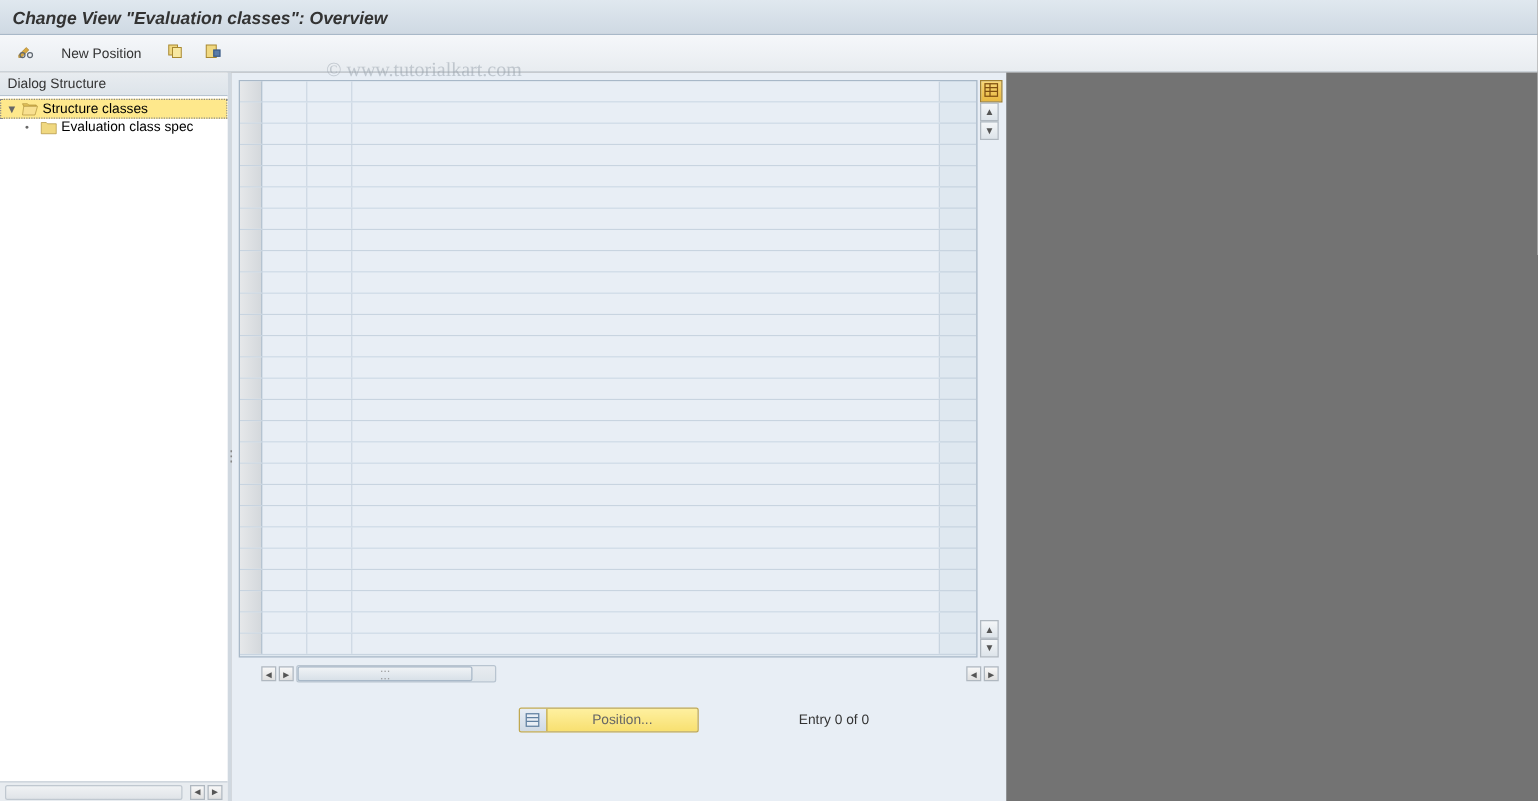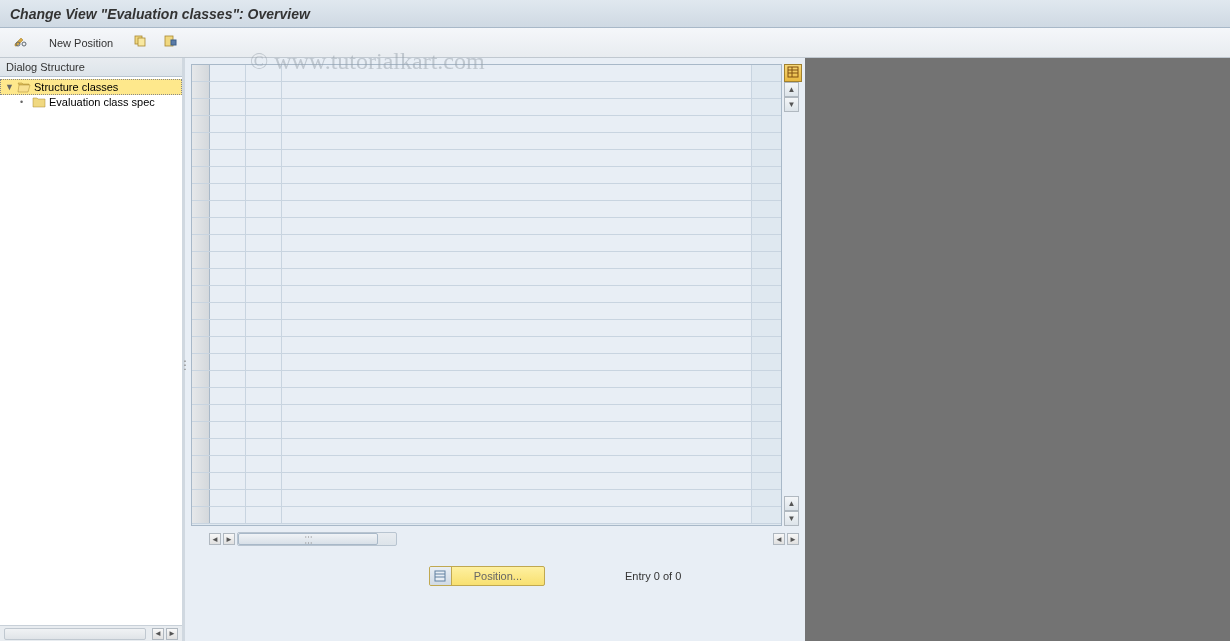--- a/index.html
+++ b/index.html
@@ -278,33 +278,33 @@
     .position-btn-icon {
       width: 22px;
       height: 100%;
       background: linear-gradient(#e8eef5, #d0dae5);
       border-right: 1px solid #c0a850;
       display: flex;
       align-items: center;
       justify-content: center;
     }
     .position-btn-label {
-      padding: 0 22px;
+      padding: 0 36px;
       color: #666;
       font-size: 11px;
     }
     .entry-text {
       font-size: 11px;
       color: #333;
     }
     .watermark {
       position: absolute;
       top: 48px;
-      left: 250px;
-      font-size: 24px;
+      left: 261px;
+      font-size: 16px;
       color: rgba(150, 160, 170, 0.5);
       pointer-events: none;
       font-family: Georgia, serif;
     }
   </style>
 </head>
 <body>
 
 <div class="title-bar">
   <span>Change View "Evaluation classes": Overview</span>

